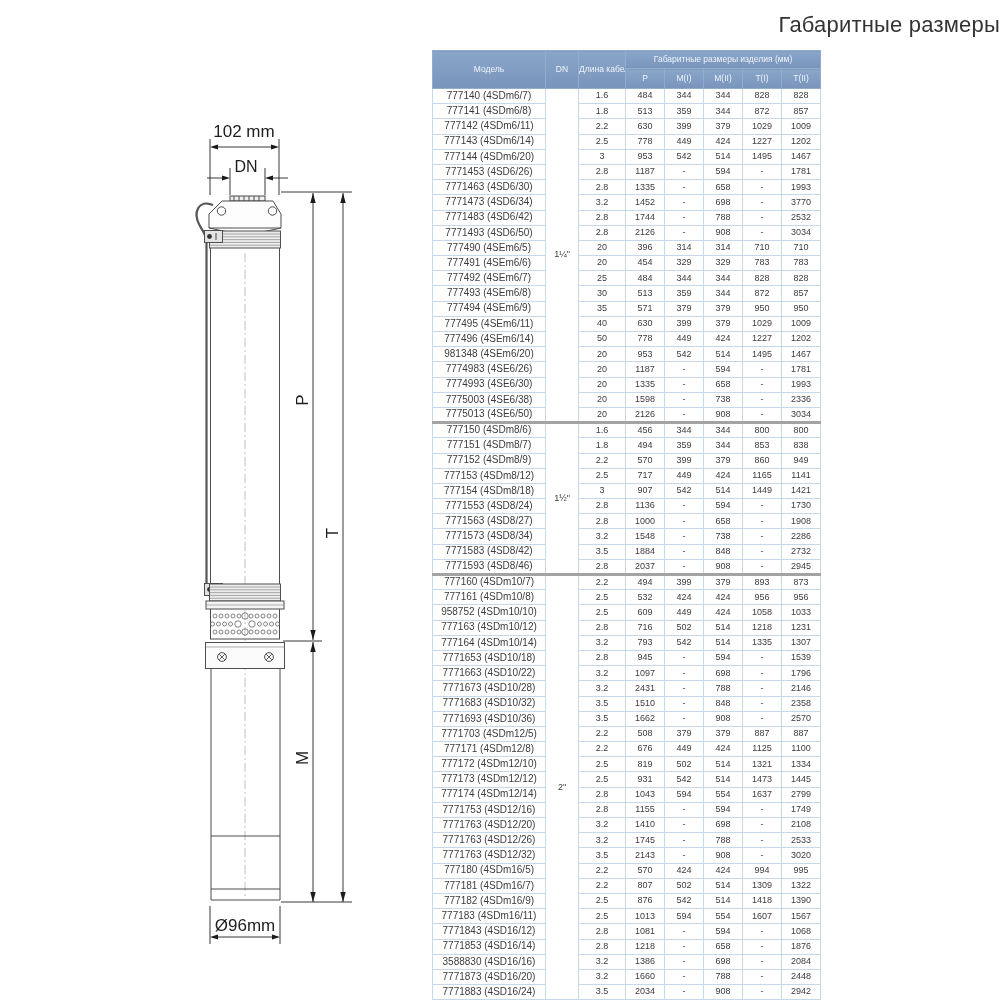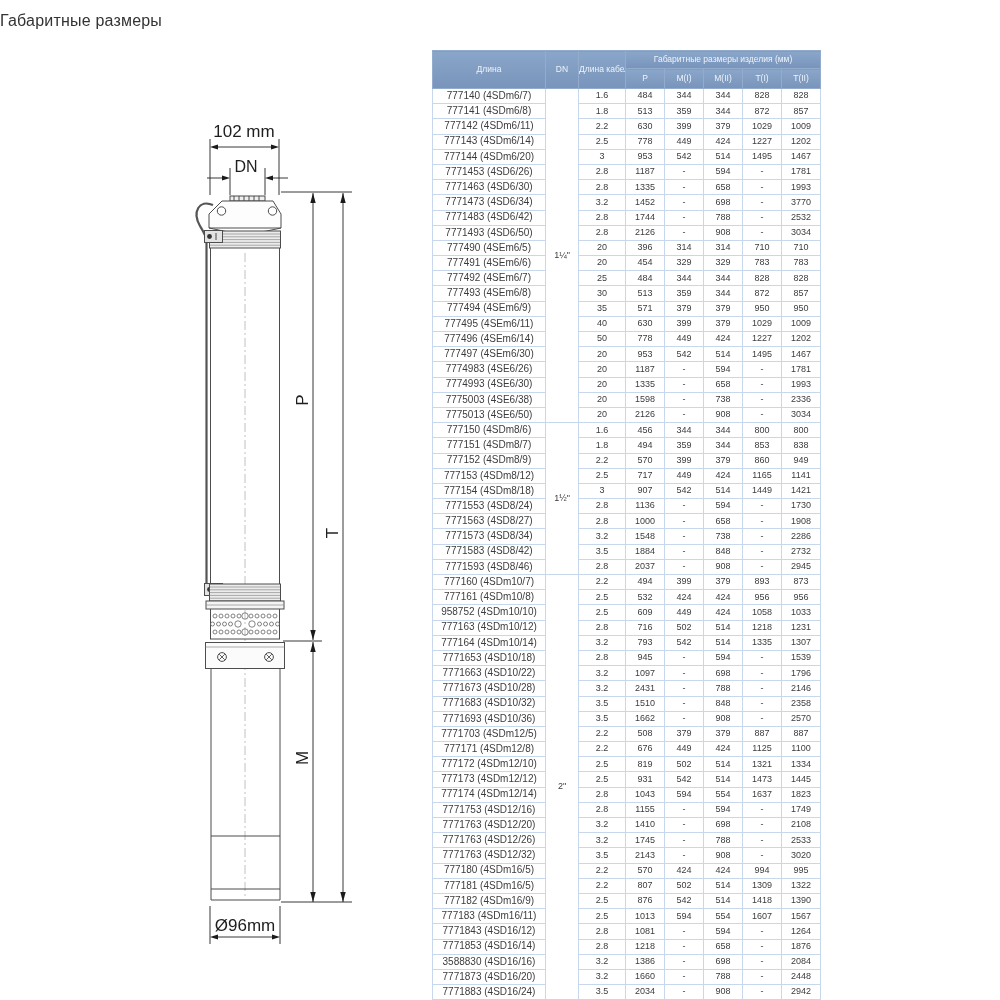--- a/index.html
+++ b/index.html
@@ -1,34 +1,34 @@
 <!DOCTYPE html>
 <html><head>
 <meta charset="utf-8">
 <style>
   html,body{margin:0;padding:0;background:#fff;}
   body{font-family:"Liberation Sans","DejaVu Sans",sans-serif;}
   .page{position:relative;width:1000px;height:1000px;background:#fff;overflow:hidden;}
-  .title{position:absolute;left:0;top:12px;width:1000px;text-align:left;
-         font-size:16px;font-weight:500;color:#333;letter-spacing:.2px;}
+  .title{position:absolute;left:0;top:12px;width:1000px;text-align:right;
+         font-size:22px;font-weight:500;color:#333;letter-spacing:.2px;}
   .drawing{position:absolute;left:0;top:0;width:440px;height:1000px;}
 
   .table-wrap{position:absolute;left:432px;top:50px;width:388px;}
   table.dims{border-collapse:collapse;table-layout:fixed;width:388px;font-size:9px;color:#3c3c3c;}
   table.dims td,table.dims th{padding:0;line-height:1.05;text-align:center;vertical-align:middle;
       border:1px solid #c7d8ec;background:#fff;overflow:hidden;white-space:nowrap;}
   table.dims thead th{background:linear-gradient(#8aa6c9,#7894bb);color:#eef3fa;
       font-weight:400;font-size:8.5px;border:1px solid #93abcd;}
   table.dims thead tr.h1 th{height:17px;margin-top:13px;}
   table.dims thead tr.h2 th{height:19px;}
   th.wrap{white-space:normal;line-height:1.15;}
   tbody tr{height:15.2px;}
   td.c-model{font-size:10px;}
   td.c-dn{font-size:9px;background:#fff;}
-  tr.group-start td{border-top:1px solid #a3a3a3;}
+  tr.group-start td{border-top:3px solid #a3a3a3;}
 </style>
 </head>
 <body>
 
 <div class="page">
 
   <div class="title">Габаритные размеры</div>
 
   <svg class="drawing" viewBox="0 0 440 1000" width="440" height="1000" xmlns="http://www.w3.org/2000/svg">
 
@@ -185,21 +185,21 @@
           <col style="width:33px">
           <col style="width:47px">
         <col style="width:39px">
           <col style="width:39px">
           <col style="width:39px">
         <col style="width:39px">
           <col style="width:39px">
       </colgroup>
       <thead>
         <tr class="h1">
-          <th rowspan="2">Длина</th>
+          <th rowspan="2">Модель</th>
           <th rowspan="2">DN</th>
           <th rowspan="2" class="wrap">Длина кабеля (м)</th>
           <th colspan="5">Габаритные размеры изделия (мм)</th>
         </tr>
         <tr class="h2">
           <th>P</th>
           <th>M(I)</th>
           <th>M(II)</th>
           <th>T(I)</th>
           <th>T(II)</th>
@@ -354,21 +354,21 @@
           <tr>
             <td class="c-model">777496 (4SEm6/14)</td>
             <td class="c-num">50</td>
             <td class="c-num">778</td>
             <td class="c-num">449</td>
             <td class="c-num">424</td>
             <td class="c-num">1227</td>
             <td class="c-num">1202</td>
           </tr>
           <tr>
-            <td class="c-model">777497 (4SEm6/30)</td>
+            <td class="c-model">981348 (4SEm6/20)</td>
             <td class="c-num">20</td>
             <td class="c-num">953</td>
             <td class="c-num">542</td>
             <td class="c-num">514</td>
             <td class="c-num">1495</td>
             <td class="c-num">1467</td>
           </tr>
           <tr>
             <td class="c-model">7774983 (4SE6/26)</td>
             <td class="c-num">20</td>
@@ -623,21 +623,21 @@
             <td class="c-num">1473</td>
             <td class="c-num">1445</td>
           </tr>
           <tr>
             <td class="c-model">777174 (4SDm12/14)</td>
             <td class="c-num">2.8</td>
             <td class="c-num">1043</td>
             <td class="c-num">594</td>
             <td class="c-num">554</td>
             <td class="c-num">1637</td>
-            <td class="c-num">1823</td>
+            <td class="c-num">2799</td>
           </tr>
           <tr>
             <td class="c-model">7771753 (4SD12/16)</td>
             <td class="c-num">2.8</td>
             <td class="c-num">1155</td>
             <td class="c-num">-</td>
             <td class="c-num">594</td>
             <td class="c-num">-</td>
             <td class="c-num">1749</td>
           </tr>
@@ -671,21 +671,21 @@
           <tr>
             <td class="c-model">777180 (4SDm16/5)</td>
             <td class="c-num">2.2</td>
             <td class="c-num">570</td>
             <td class="c-num">424</td>
             <td class="c-num">424</td>
             <td class="c-num">994</td>
             <td class="c-num">995</td>
           </tr>
           <tr>
-            <td class="c-model">777181 (4SDm16/5)</td>
+            <td class="c-model">777181 (4SDm16/7)</td>
             <td class="c-num">2.2</td>
             <td class="c-num">807</td>
             <td class="c-num">502</td>
             <td class="c-num">514</td>
             <td class="c-num">1309</td>
             <td class="c-num">1322</td>
           </tr>
           <tr>
             <td class="c-model">777182 (4SDm16/9)</td>
             <td class="c-num">2.5</td>
@@ -704,21 +704,21 @@
             <td class="c-num">1607</td>
             <td class="c-num">1567</td>
           </tr>
           <tr>
             <td class="c-model">7771843 (4SD16/12)</td>
             <td class="c-num">2.8</td>
             <td class="c-num">1081</td>
             <td class="c-num">-</td>
             <td class="c-num">594</td>
             <td class="c-num">-</td>
-            <td class="c-num">1264</td>
+            <td class="c-num">1068</td>
           </tr>
           <tr>
             <td class="c-model">7771853 (4SD16/14)</td>
             <td class="c-num">2.8</td>
             <td class="c-num">1218</td>
             <td class="c-num">-</td>
             <td class="c-num">658</td>
             <td class="c-num">-</td>
             <td class="c-num">1876</td>
           </tr>

